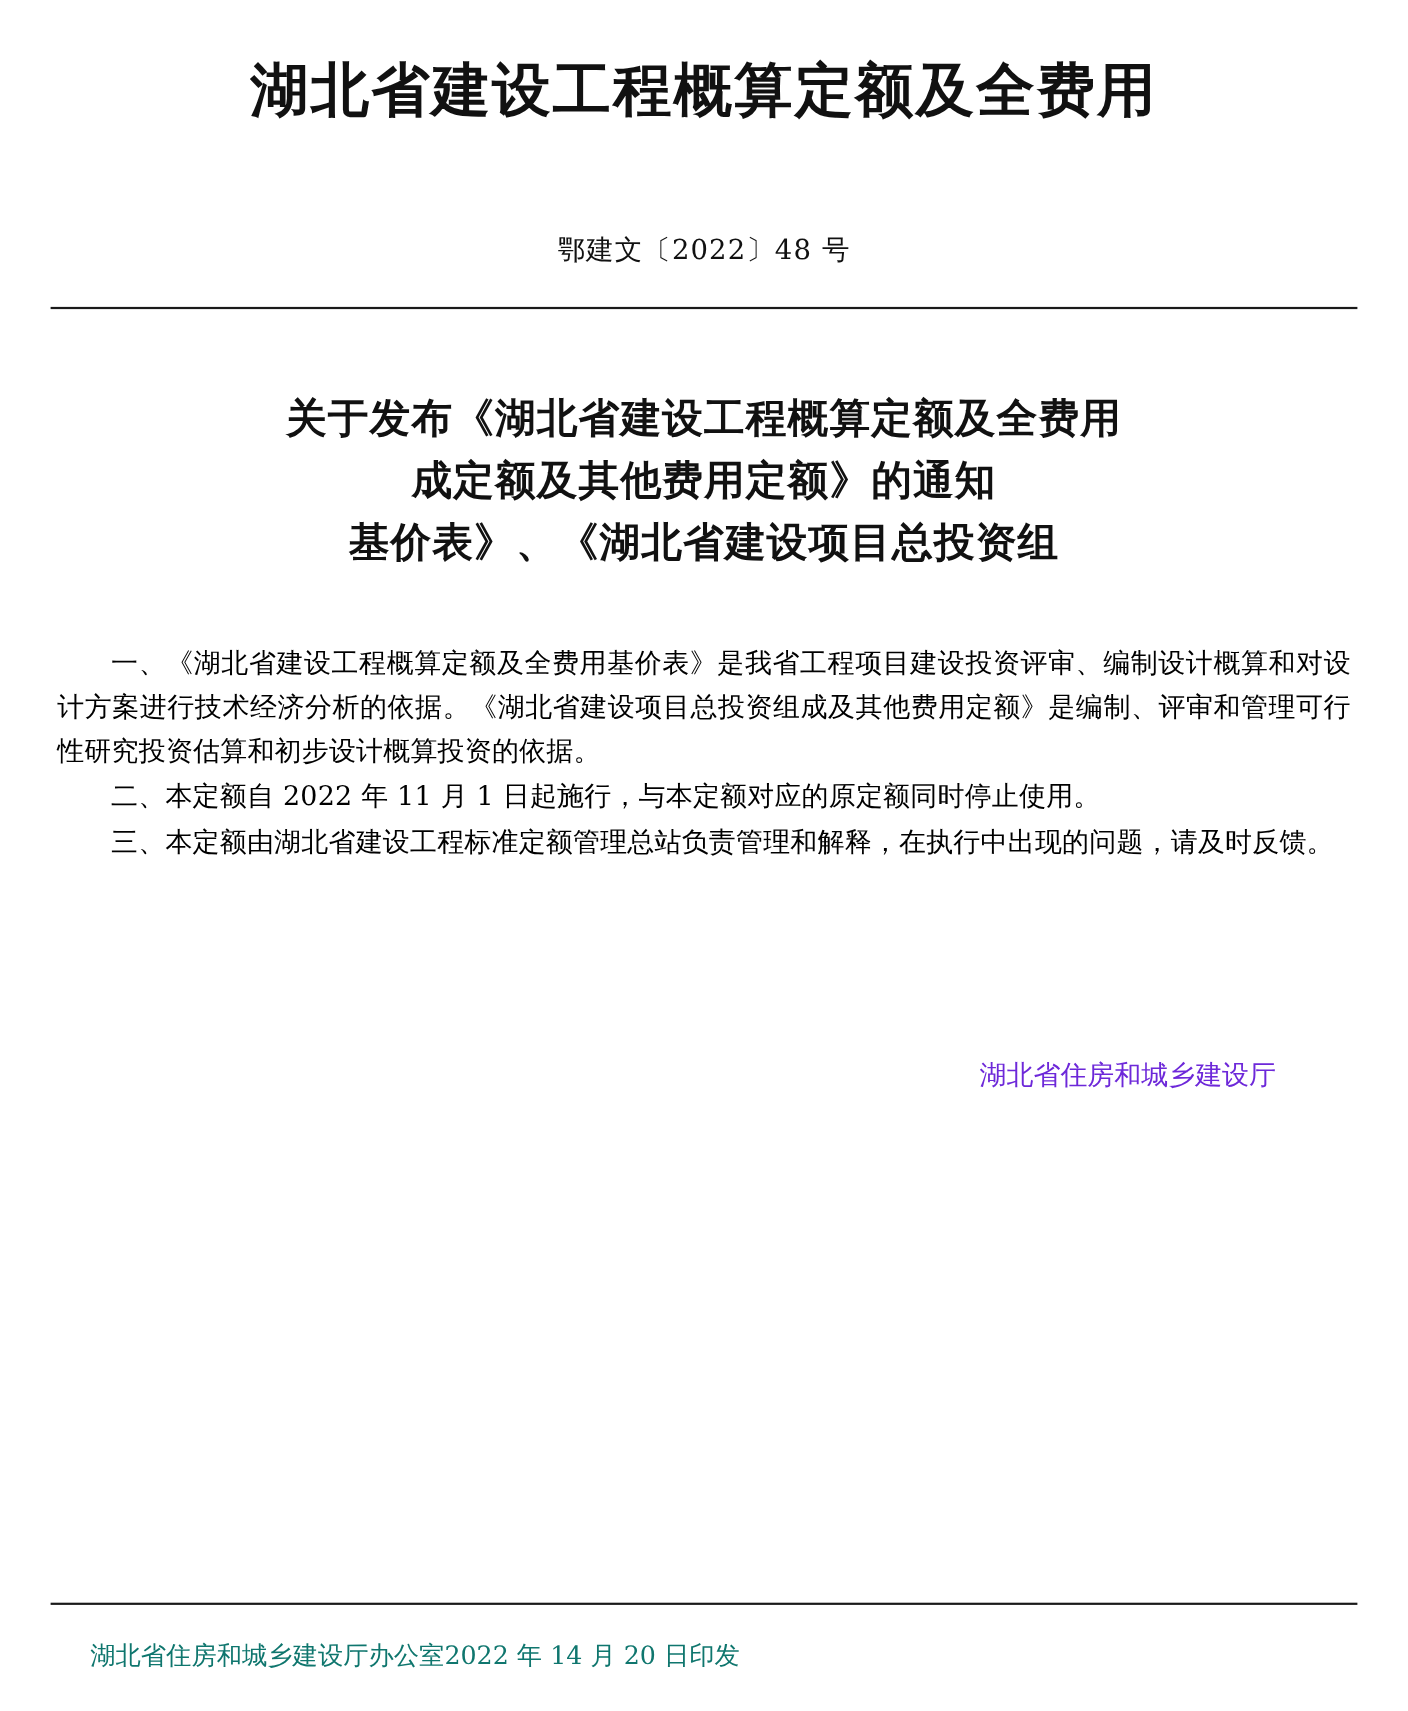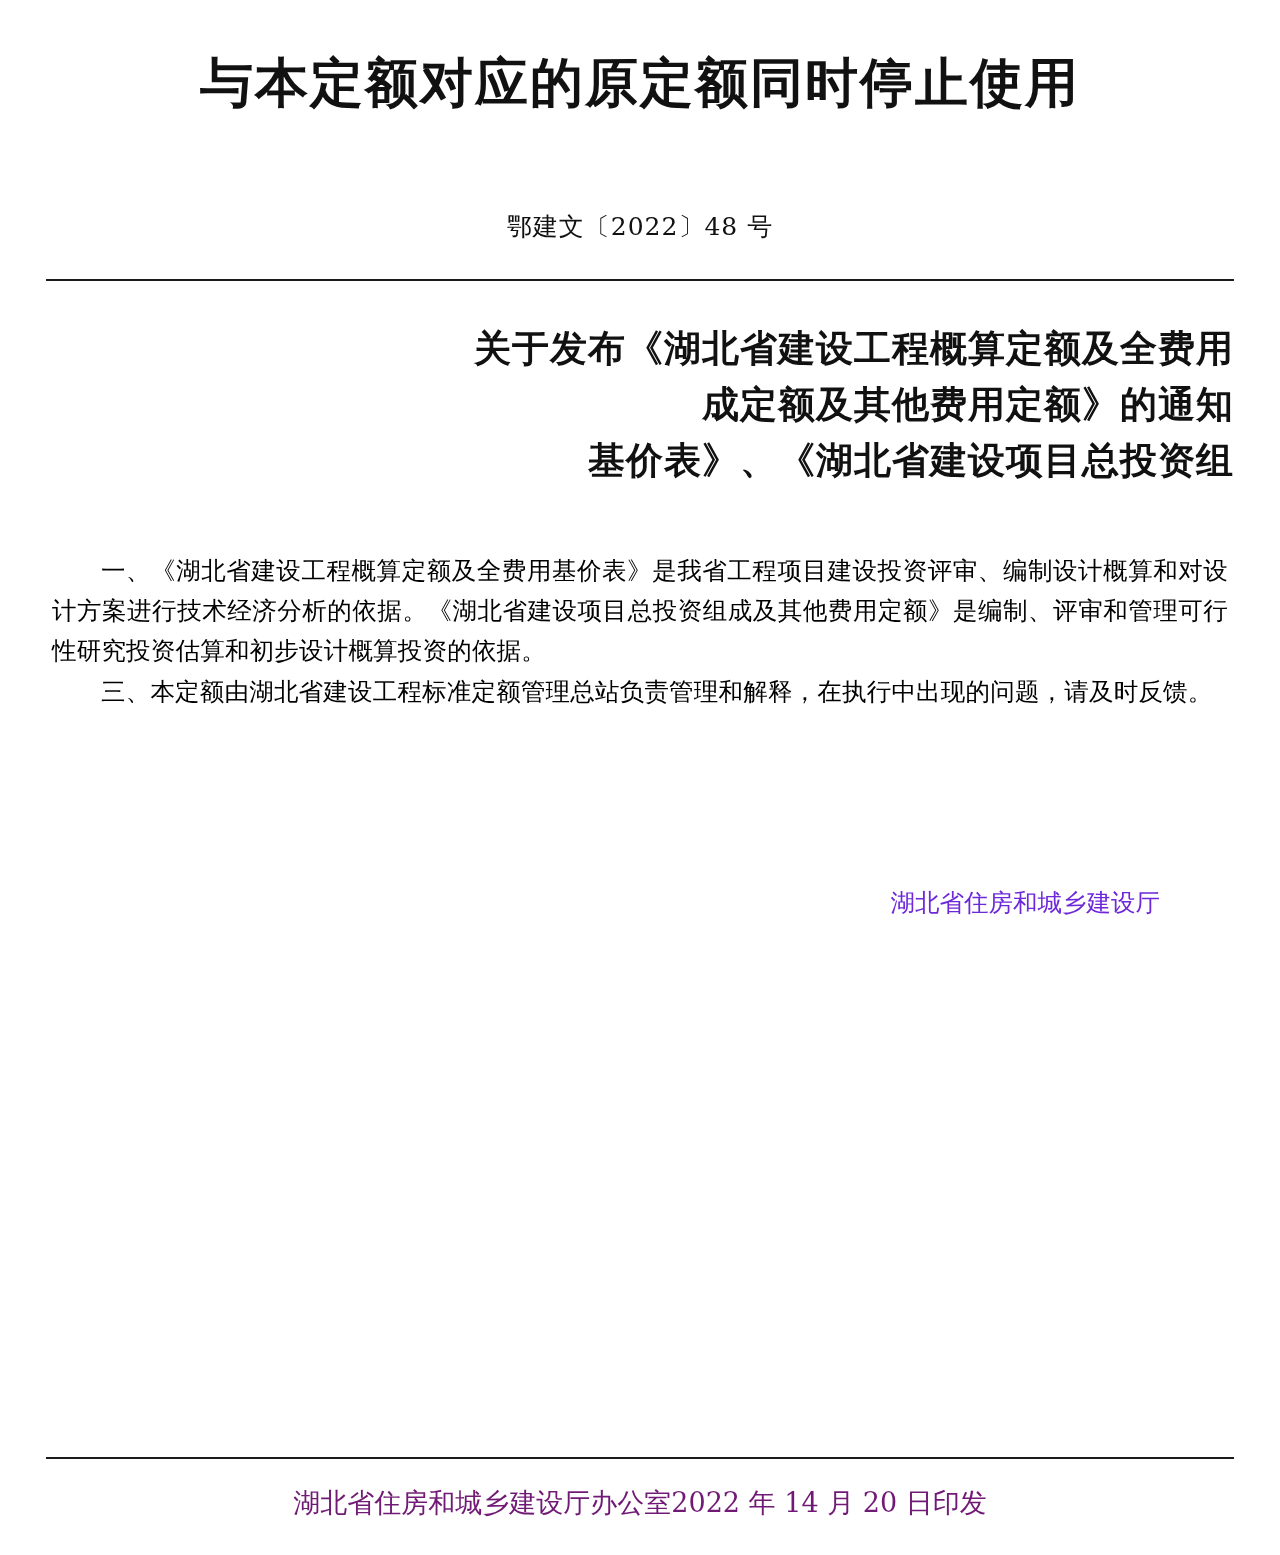--- a/index.html
+++ b/index.html
@@ -50,22 +50,22 @@
     margin-top: 36px;
     height: 2px;
     background: #1a1a1a;
     width: 1188px;
     margin-left: auto;
     margin-right: auto;
   }
 
   
   .doc-title {
-    margin-top: 40px;
-    text-align: right;
+    margin-top: 72px;
+    text-align: center;
     font-family: "DejaVu Sans", "Liberation Sans", sans-serif;
     font-weight: bold;
     font-size: 37px;
     line-height: 1.52;
     letter-spacing: 1px;
     color: #111111;
   }
   .doc-title .tline {
     display: block;
   }
@@ -105,46 +105,47 @@
     bottom: 96px;
     height: 2px;
     background: #1a1a1a;
   }
   .footer {
     position: absolute;
     left: 82px;
     right: 82px;
     bottom: 34px;
     display: flex;
-    justify-content: center;
-    font-size: 27px;
-    color: #701a75;
+    justify-content: flex-start;
+    font-size: 23px;
+    color: #0f766e;
   }
 </style>
 </head>
 <body>
 
 <div class="page">
 
   <div class="masthead">
-    <div class="masthead-title">与本定额对应的原定额同时停止使用</div>
+    <div class="masthead-title">湖北省建设工程概算定额及全费用</div>
   </div>
 
   <div class="doc-number">鄂建文〔2022〕48 号</div>
 
   <div class="rule"></div>
 
   <div class="doc-title">
     <span class="tline">关于发布《湖北省建设工程概算定额及全费用</span>
     <span class="tline">成定额及其他费用定额》的通知</span>
     <span class="tline">基价表》、《湖北省建设项目总投资组</span>
   </div>
 
   <div class="body-text">
     <p class="indent">一、《湖北省建设工程概算定额及全费用基价表》是我省工程项目建设投资评审、编制设计概算和对设计方案进行技术经济分析的依据。《湖北省建设项目总投资组成及其他费用定额》是编制、评审和管理可行性研究投资估算和初步设计概算投资的依据。</p>
+    <p class="indent">二、本定额自 2022 年 11 月 1 日起施行，与本定额对应的原定额同时停止使用。</p>
     <p class="indent">三、本定额由湖北省建设工程标准定额管理总站负责管理和解释，在执行中出现的问题，请及时反馈。</p>
   </div>
 
   <div class="signature">
     <div>湖北省住房和城乡建设厅</div>
   </div>
 
   <div class="footer-rule"></div>
   <div class="footer">
     <div>湖北省住房和城乡建设厅办公室</div>

